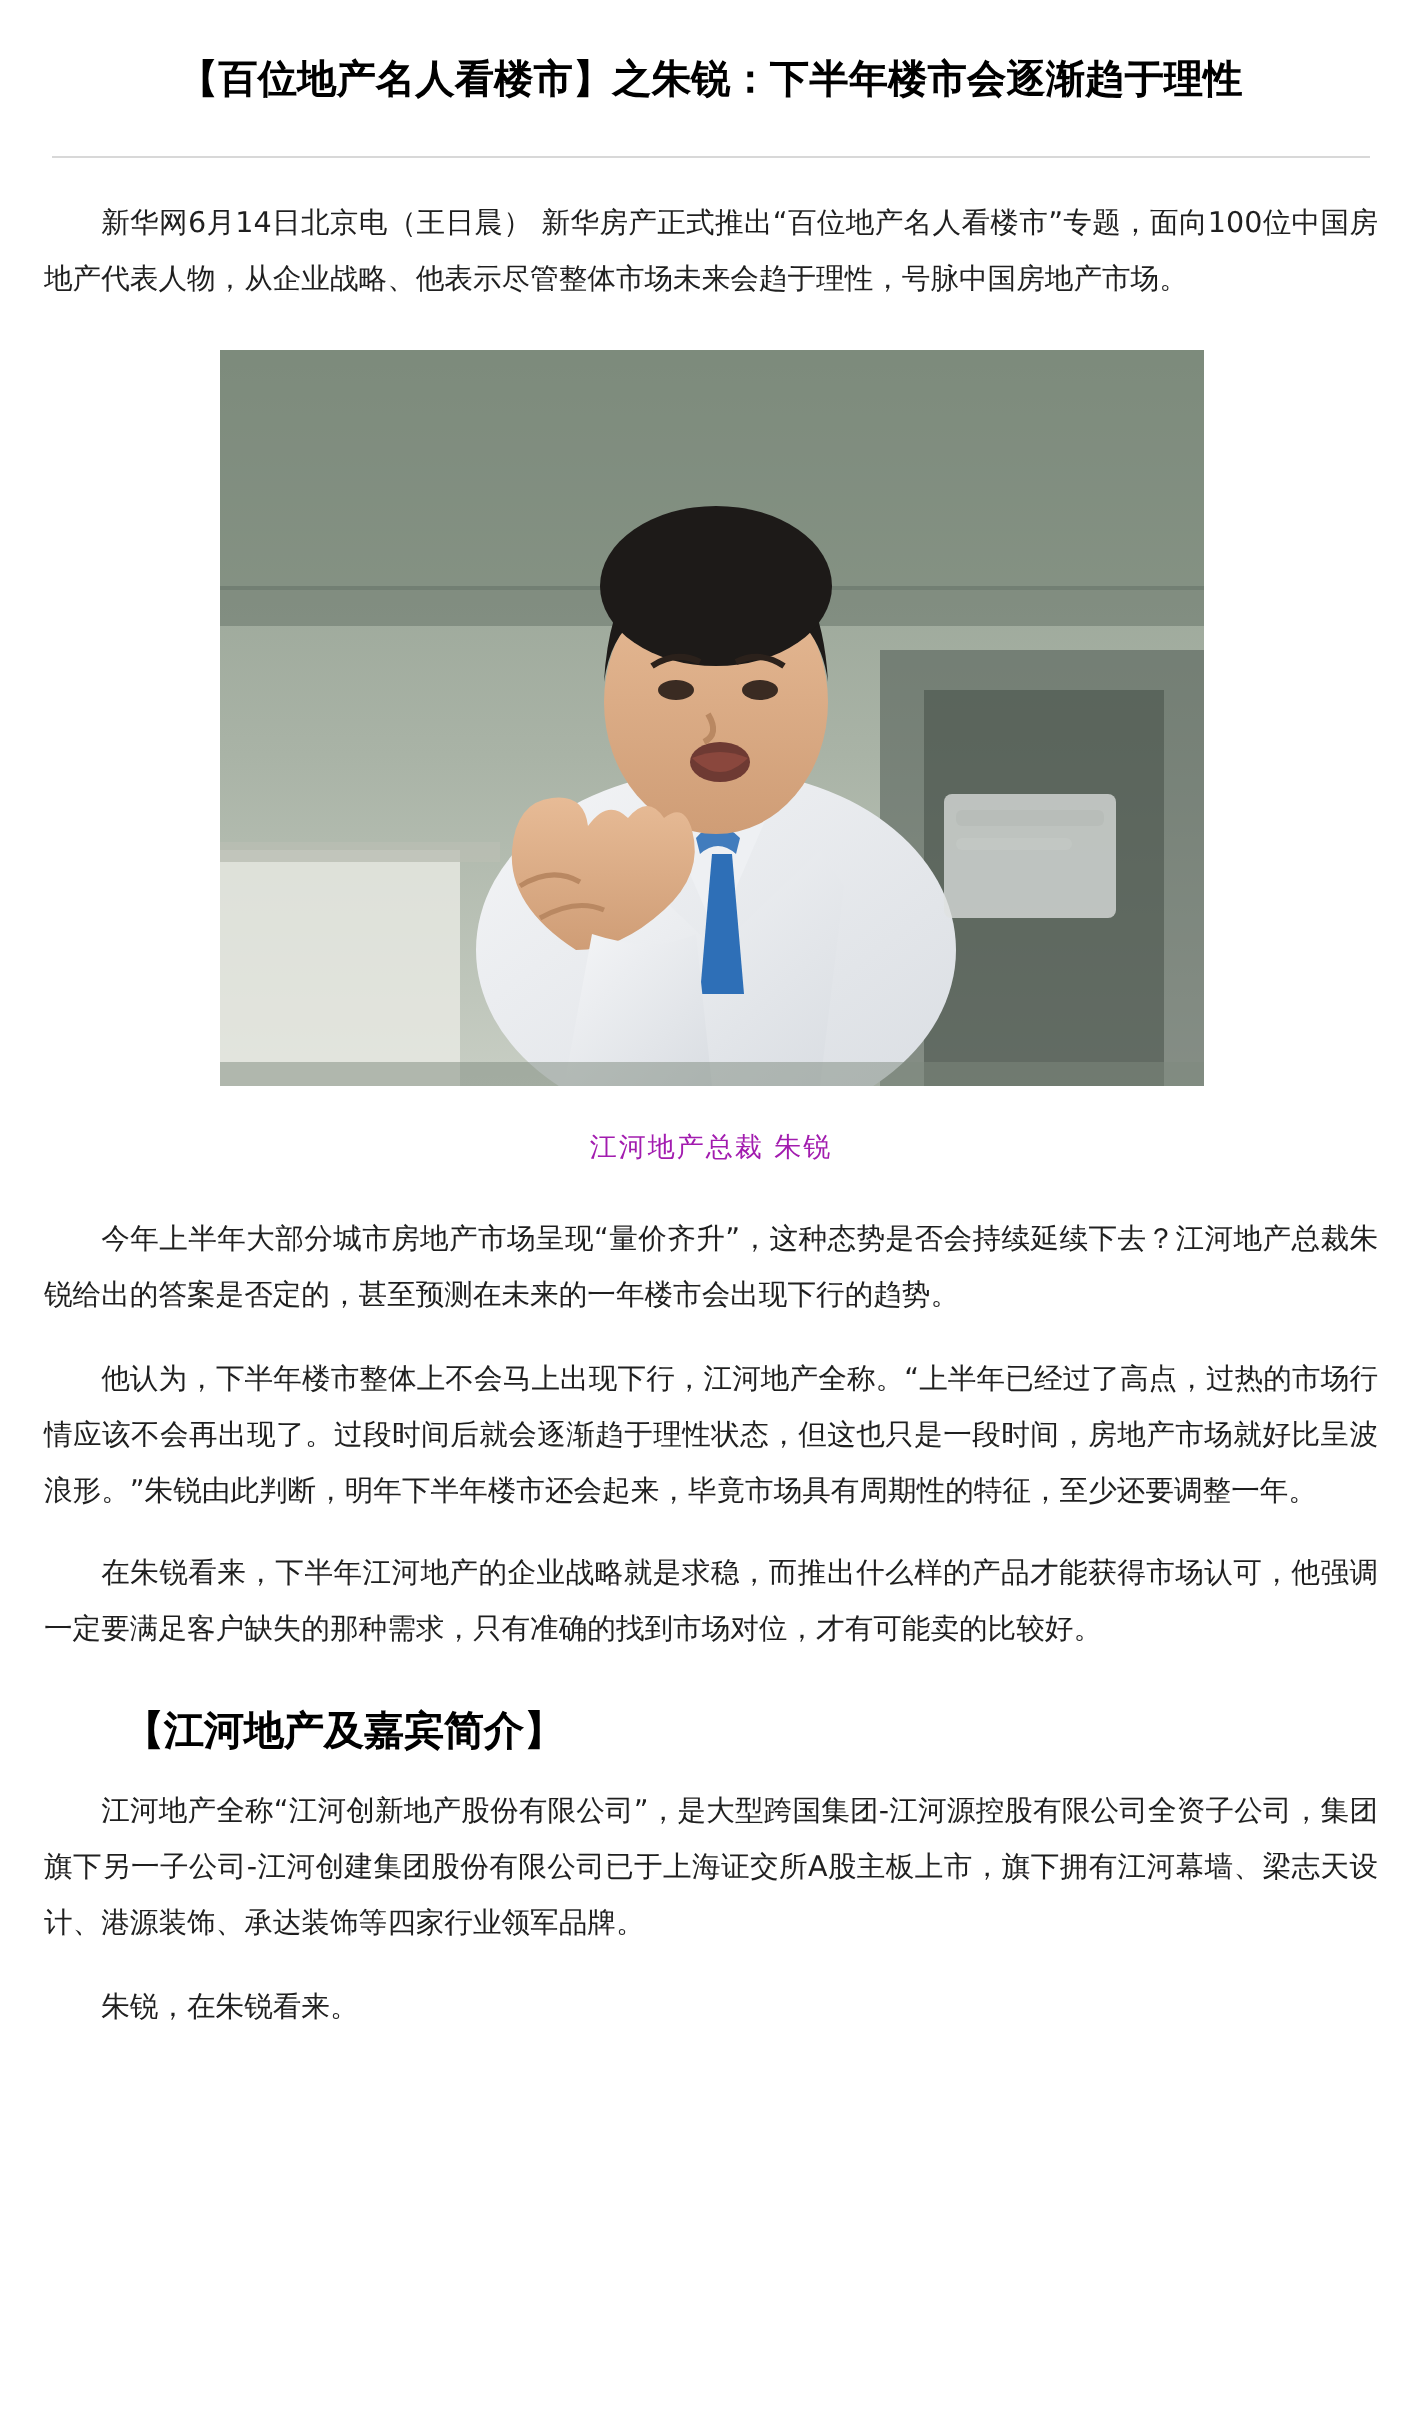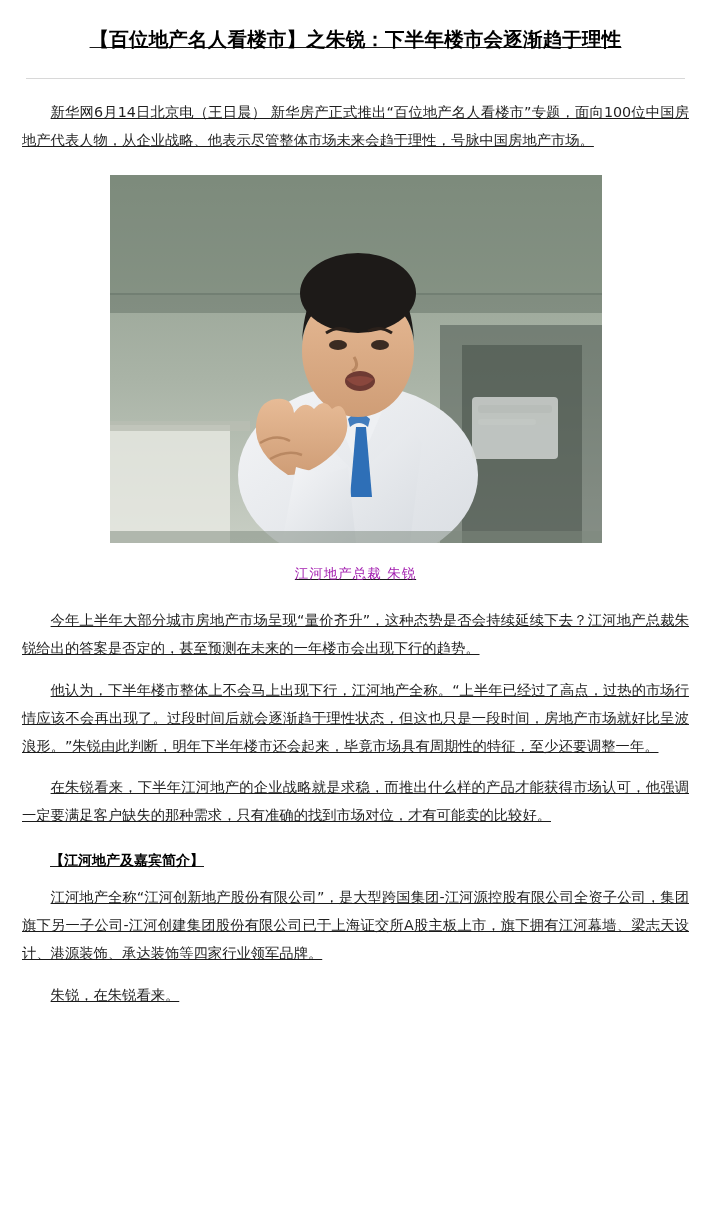--- a/index.html
+++ b/index.html
@@ -10,21 +10,20 @@
   body {
     width: 711px;
     min-height: 1206px;
     font-family: "DejaVu Sans", "Liberation Sans", sans-serif;
     color: #1a1a1a;
   }
   .page {
     width: 711px;
     box-sizing: border-box;
     padding: 0 22px;
-    text-decoration: underline;
   }
   .article-title {
     font-size: 19.5px;
     font-weight: bold;
     line-height: 1.45;
     text-align: center;
     color: #000000;
     margin: 26px 0 0 0;
     letter-spacing: 0.2px;
   }
@@ -57,21 +56,21 @@
   }
   .photo svg { display:block; }
   .caption {
     font-size: 13.5px;
     color: #a21caf;
     text-align: center;
     margin: 22px 0 24px 0;
     letter-spacing: 1px;
   }
   .section-heading {
-    font-size: 14px;
+    font-size: 20px;
     font-weight: bold;
     color: #000000;
     margin: 22px 0 14px 0;
     text-indent: 2em;
   }
   .tail-space { height: 40px; }
 </style>
 </head>
 <body>
 

